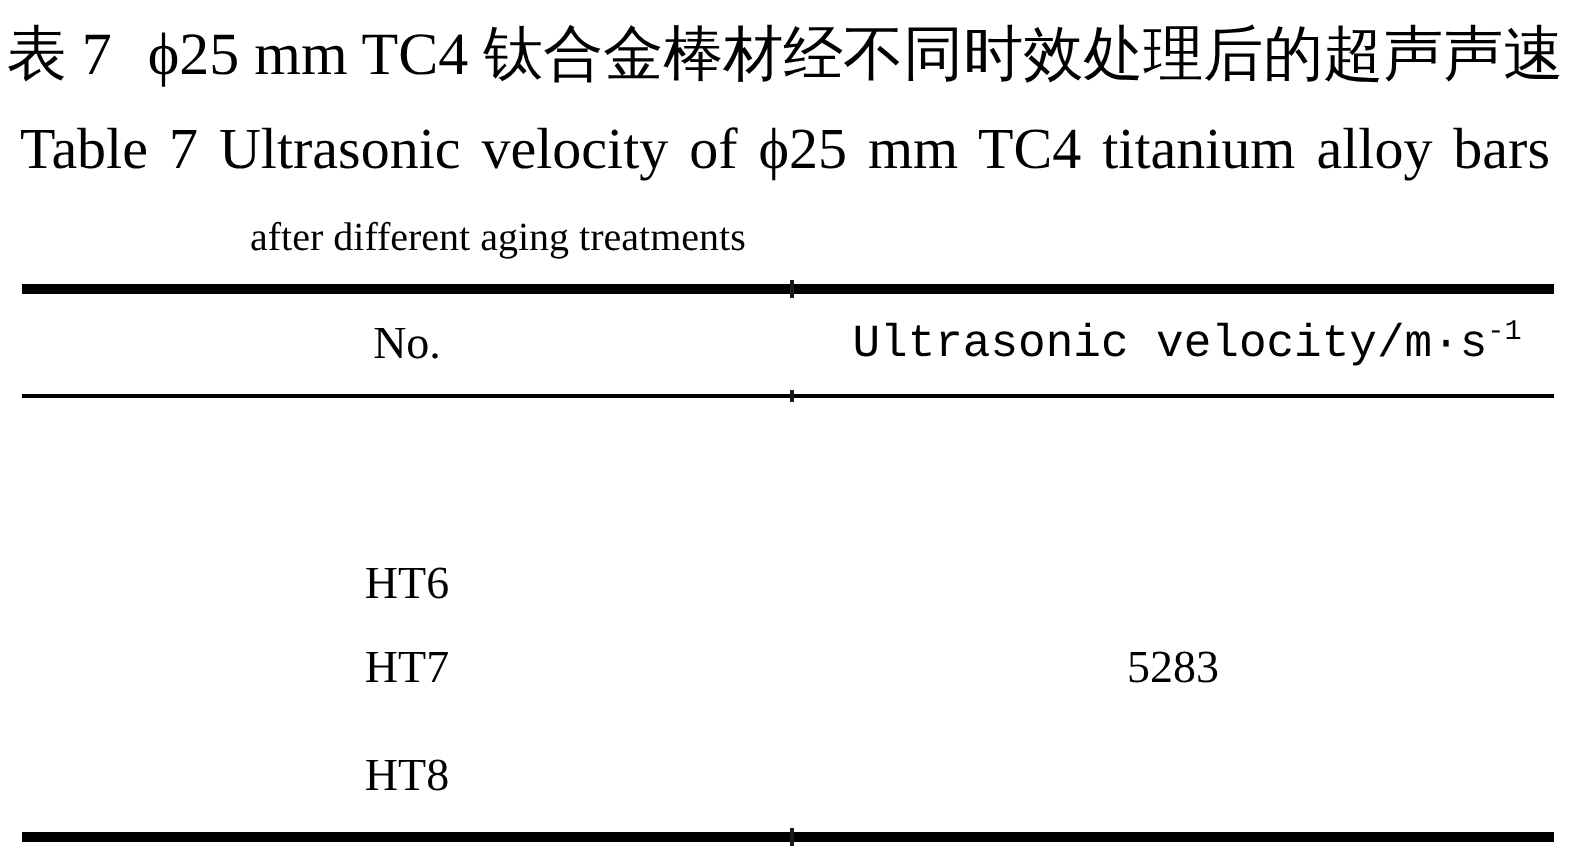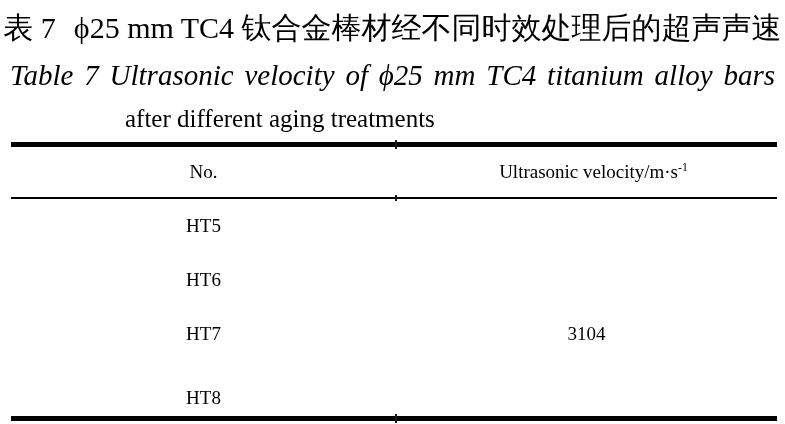--- a/index.html
+++ b/index.html
@@ -34,29 +34,28 @@
     position: absolute;
     left: 10px;
     top: 54px;
     width: 765px;
     height: 42px;
     line-height: 42px;
     font-size: 29px;
     text-align: justify;
     text-align-last: justify;
     white-space: nowrap;
-    font-style: italic;
   }
   .caption-en-2 {
     position: absolute;
     left: 125px;
     top: 98px;
     height: 42px;
     line-height: 42px;
-    font-size: 25px;
+    font-size: 20px;
     white-space: nowrap;
   }
   
   .tbl {
     position: absolute;
     left: 11px;
     top: 142px;
     width: 766px;
     height: 279px;
   }
@@ -74,31 +73,31 @@
     left: 384px;
     width: 2px;
     background: #1a1a1a;
   }
   .tick-top    { top: -2px;  height: 9px; }
   .tick-mid    { top: 53px;  height: 6px; }
   .tick-bottom { top: 272px; height: 9px; }
   .cell {
     position: absolute;
     text-align: center;
-    font-size: 19px;
+    font-size: 23px;
     white-space: nowrap;
   }
   .col-a { left: 0;     width: 385px; }
   .col-b { left: 385px; width: 381px; }
   .hdr-row  { top: 5px;  height: 50px; line-height: 50px; }
   .row-0 { top: 57px;  height: 54px; line-height: 54px; }
-  .row-1 { top: 111px; height: 54px; line-height: 54px; }
+  .row-1 { top: 123px; height: 54px; line-height: 54px; }
   .row-2 { top: 165px; height: 54px; line-height: 54px; text-align: center; }
-  .row-3 { top: 229px; height: 54px; line-height: 54px; }
-  .hdr-row.col-b { text-align: center; padding-left: 14px; width: 367px; }
+  .row-3 { top: 219px; height: 54px; line-height: 54px; }
+  .hdr-row.col-b { text-align: center; padding-left: 14px; width: 367px; font-family: Liberation Mono, monospace; }
   sup.unit-sup {
     font-size: 0.62em;
     line-height: 0;
     vertical-align: super;
   }
 </style>
 </head>
 <body>
 
 <div id="page">
@@ -119,23 +118,22 @@
 
     <div class="tick tick-top"></div>
     <div class="tick tick-mid"></div>
     <div class="tick tick-bottom"></div>
 
     <div class="cell col-a hdr-row">No.</div>
     <div class="cell col-b hdr-row">
       <span>Ultrasonic velocity/m·s</span><sup class="unit-sup">-1</sup>
     </div>
 
-    <div class="cell col-a row-0">HT5</div>
 
     <div class="cell col-a row-1">HT6</div>
 
     <div class="cell col-a row-2">HT7</div>
-    <div class="cell col-b row-2">3104</div>
+    <div class="cell col-b row-2">5283</div>
 
     <div class="cell col-a row-3">HT8</div>
 
   </div>
 </div>
 
 </body></html>

